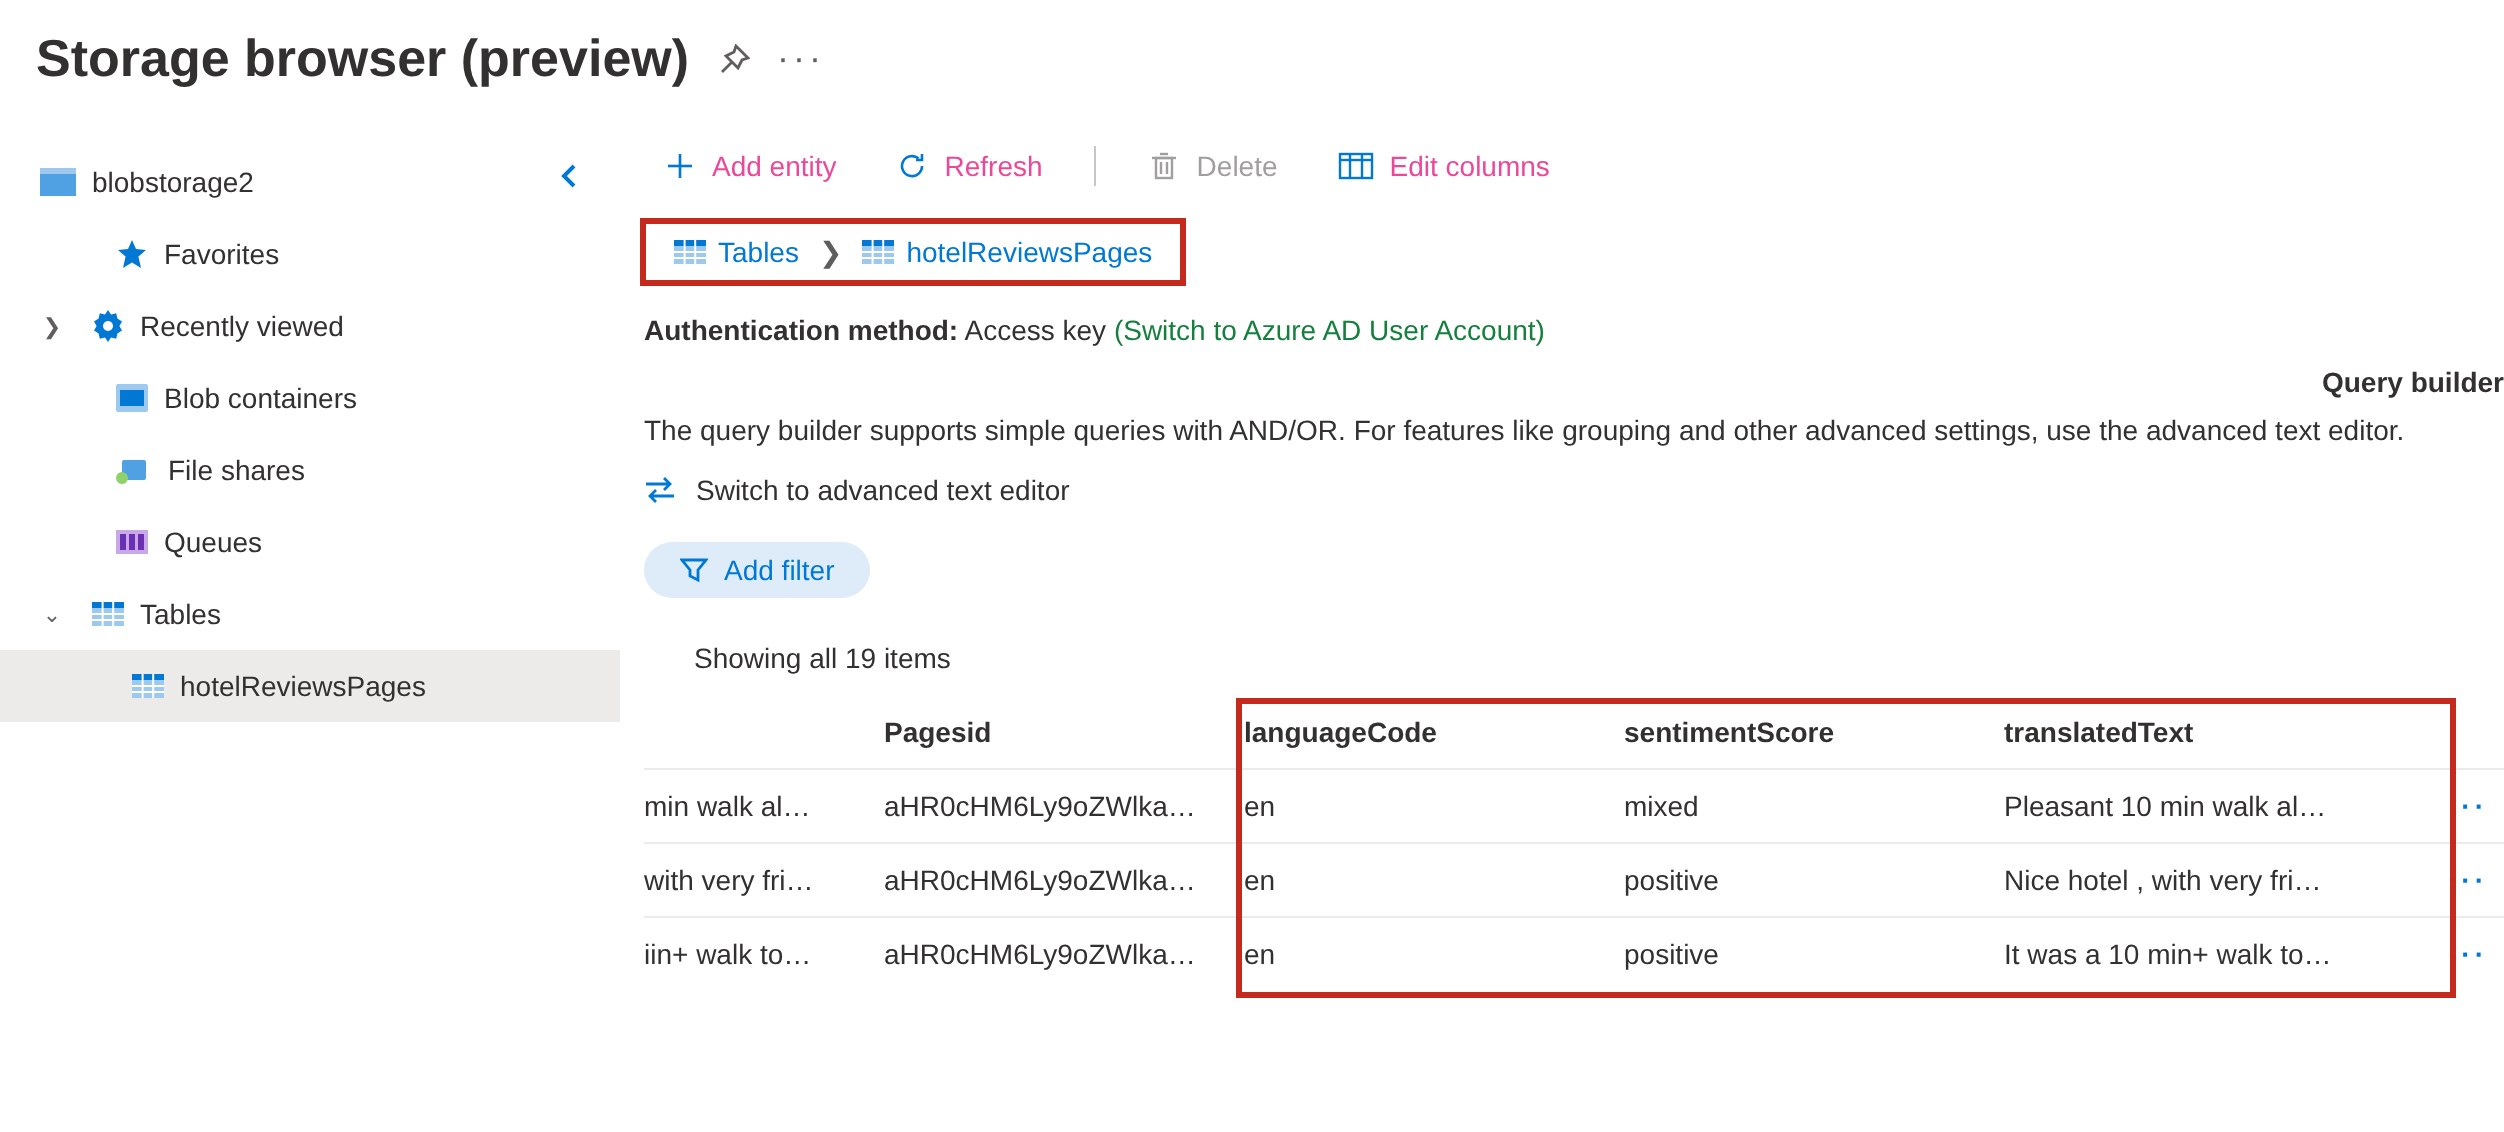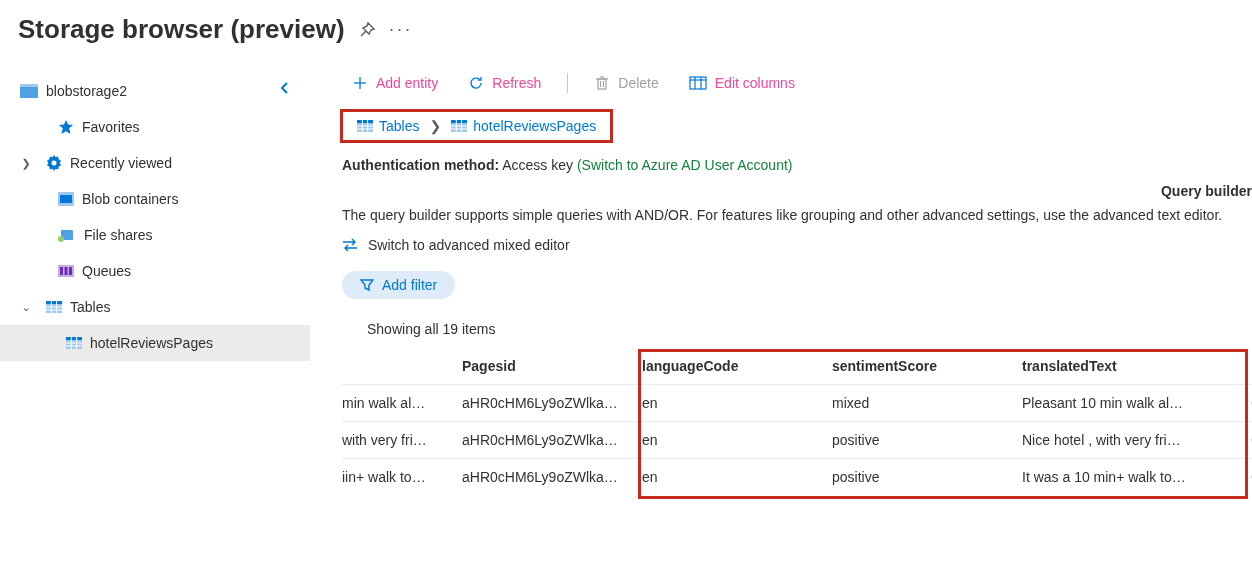--- a/index.html
+++ b/index.html
@@ -22,21 +22,20 @@
   .header h1 {
     font-size: 26px;
     font-weight: 700;
     margin: 0;
     color: #323130;
   }
   .pin-icon, .more-icon { color: #605e5c; }
   .body {
     display: flex;
     height: calc(100% - 60px);
-    gap: 20px;
   }
   .sidebar {
     width: 310px;
     padding-top: 20px;
     position: relative;
     flex-shrink: 0;
   }
   .collapse-btn {
     position: absolute;
     right: 18px;
@@ -348,21 +347,21 @@
     <div class="qb-title">Query builder</div>
     <div class="qb-desc">The query builder supports simple queries with AND/OR. For features like grouping and other advanced settings, use the advanced text editor.</div>
 
     <div class="switch-line">
       <span class="ico">
         <svg width="16" height="14" viewBox="0 0 16 14" fill="none" stroke="#0078d4" stroke-width="1.4">
             <path d="M1 4h12M10 1l3 3-3 3"></path>
             <path d="M15 10H3M6 7l-3 3 3 3"></path>
           </svg>
       </span>
-      <span>Switch to advanced mixed editor</span>
+      <span>Switch to advanced text editor</span>
     </div>
 
     <div class="add-filter-btn">
       <span>
         <svg width="14" height="14" viewBox="0 0 14 14" fill="none" stroke="#0078d4" stroke-width="1.4">
             <path d="M1 2h12L9 7v5l-4-2V7z"></path>
           </svg>
       </span>
       <span>Add filter</span>
     </div>

